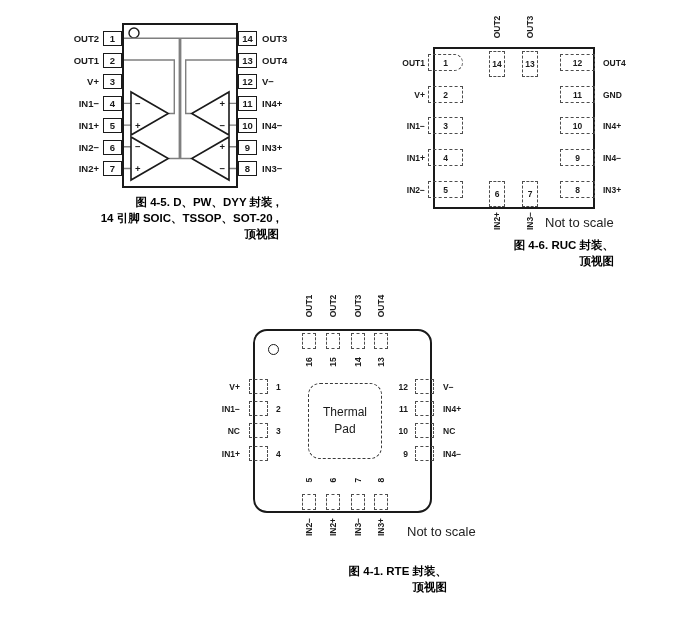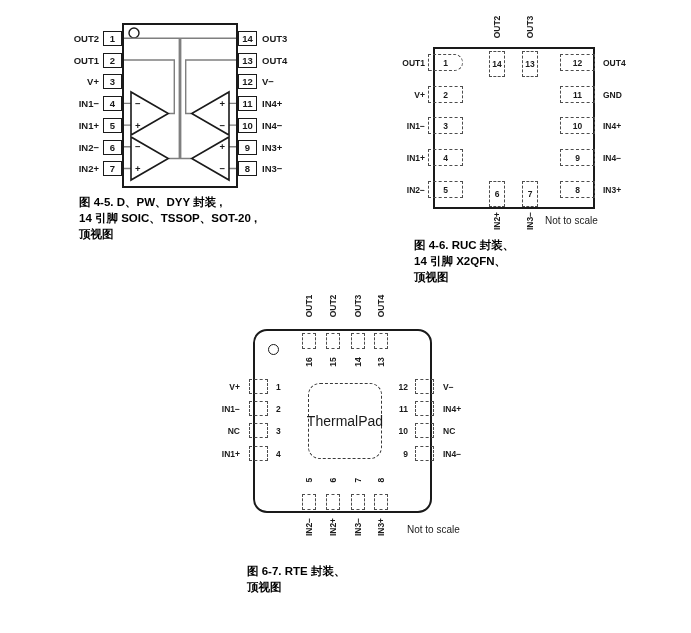--- a/index.html
+++ b/index.html
@@ -28,24 +28,24 @@
   
   .wbody{position:absolute;box-sizing:border-box;border:2px solid #1a1a1a;border-radius:14px;background:#fff;}
   .wcol{position:absolute;height:90px;}
   .wrow{position:absolute;left:0;width:100%;height:15px;display:flex;align-items:center;}
   .wlbl{width:40px;text-align:right;font-size:8.5px;font-weight:bold;white-space:nowrap;}
   .wnum{font-size:8.5px;font-weight:bold;}
   .wpad{box-sizing:border-box;width:19px;height:15px;border:1.5px dashed #4d4d4d;}
   .wpadv{position:absolute;box-sizing:border-box;width:14px;height:16px;border:1.5px dashed #4d4d4d;}
   .circ{position:absolute;border:1.5px solid #1a1a1a;border-radius:50%;background:#fff;}
   .thermal{position:absolute;left:308px;top:383px;width:74px;height:76px;box-sizing:border-box;
-           border:1.5px dashed #3a3a3a;border-radius:12px;display:flex;flex-direction:row;
-           align-items:center;justify-content:center;font-size:14px;line-height:17px;}
-  .caption{position:absolute;text-align:left;font-weight:bold;font-size:11.5px;line-height:16px;color:#000;white-space:nowrap;}
-  .scale{position:absolute;font-size:10px;color:#222;text-align:left;white-space:nowrap;}
+           border:1.5px dashed #3a3a3a;border-radius:12px;display:flex;flex-direction:column;
+           align-items:center;justify-content:center;font-size:12px;line-height:17px;}
+  .caption{position:absolute;text-align:right;font-weight:bold;font-size:11.5px;line-height:16px;color:#000;white-space:nowrap;}
+  .scale{position:absolute;font-size:13px;color:#222;text-align:right;white-space:nowrap;}
   .note{position:absolute;left:43px;top:547px;font-size:10px;color:#333;white-space:nowrap;}
 </style>
 </head>
 <body>
 
 <div id="root">
 
   <div class="abs" style="left:0;top:0;width:340px;height:250px;">
     <svg class="abs" style="left:122px;top:23px;" width="116" height="165" viewBox="0 0 116 165">
       <rect x="1" y="1" width="114" height="163" fill="#fff" stroke="#1a1a1a" stroke-width="2"></rect>
@@ -202,21 +202,20 @@
 
     <div class="vpad" style="left:109px;top:181px;">6</div>
     <div class="vpad" style="left:142px;top:181px;">7</div>
     <div class="rot" style="left:77px;top:214px;width:80px;">IN2+</div>
     <div class="rot" style="left:110px;top:214px;width:80px;">IN3−</div>
 
     <div class="scale" style="left:165px;top:215px;width:52px;">Not to scale</div>
 
     <div class="caption" style="left:34px;top:237px;width:200px;">
       <div>图 4-6. RUC 封装、</div>
-      <div>14 引脚 X2QFN、</div>
       <div>顶视图</div>
     </div>
   </div>
 
   <div class="abs" style="left:0;top:280px;width:691px;height:353px;">
     <div class="wbody" style="left:253px;top:49px;width:179px;height:184px;"></div>
     <div class="circ" style="left:268px;top:64px;width:9px;height:9px;"></div>
 
     <div class="rot" style="left:279px;top:19px;width:60px;">OUT1</div>
     <div class="rot" style="left:303px;top:19px;width:60px;">OUT2</div>
@@ -295,19 +294,19 @@
     <div class="wpadv" style="left:374px;top:214px;"></div>
 
     <div class="rot" style="left:279px;top:240px;width:60px;">IN2−</div>
     <div class="rot" style="left:303px;top:240px;width:60px;">IN2+</div>
     <div class="rot" style="left:328px;top:240px;width:60px;">IN3−</div>
     <div class="rot" style="left:351px;top:240px;width:60px;">IN3+</div>
 
     <div class="scale" style="left:407px;top:244px;width:58px;">Not to scale</div>
 
     <div class="caption" style="left:247px;top:283px;width:200px;">
-      <div>图 6-7. RTE 封装、</div>
+      <div>图 4-1. RTE 封装、</div>
       <div>顶视图</div>
     </div>
   </div>
 
 
 </div>
 
 </body></html>

